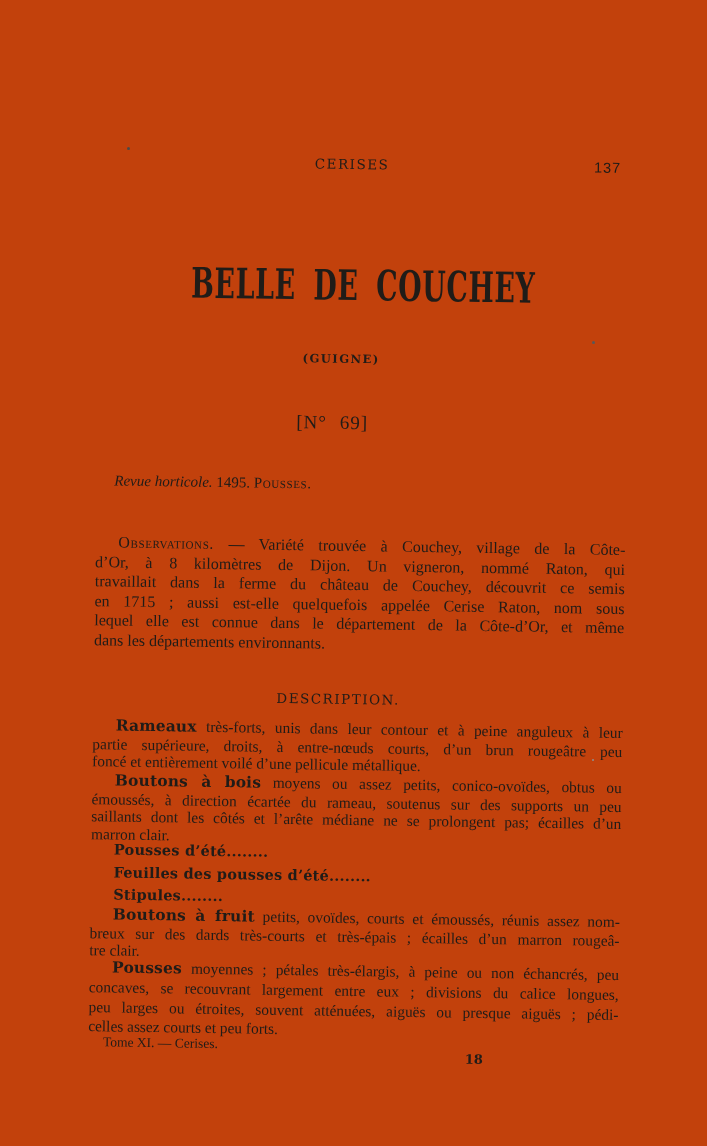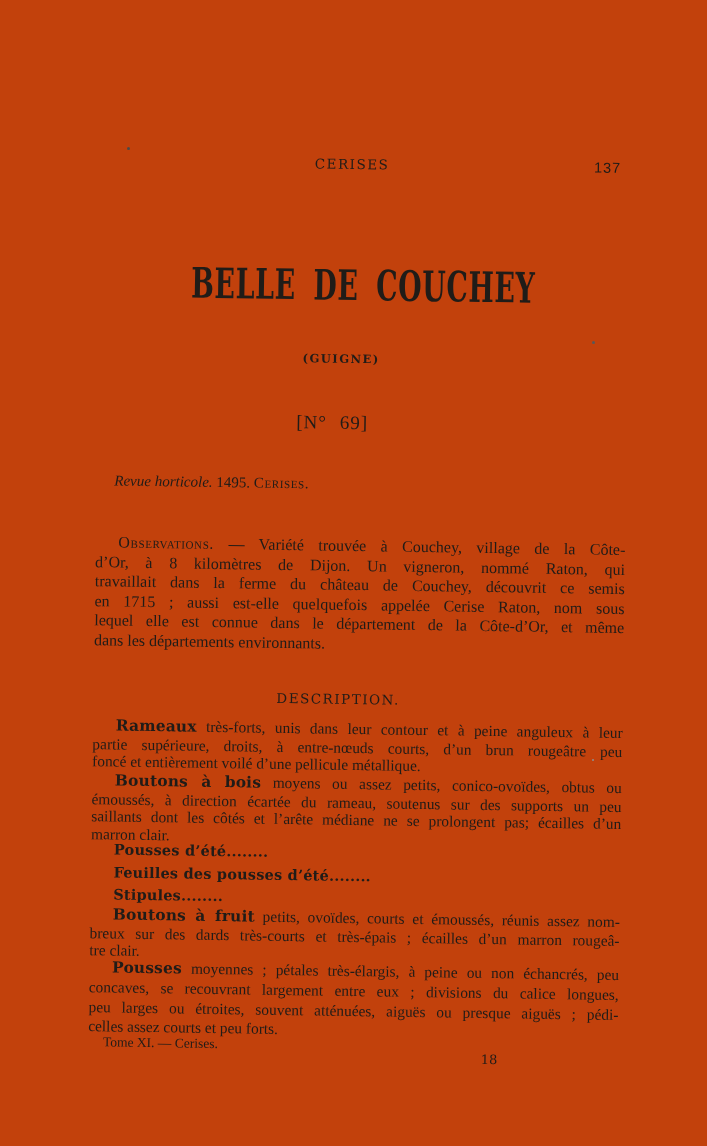--- a/index.html
+++ b/index.html
@@ -38,42 +38,42 @@
   .desc-heading{top:691px;font-family:"DejaVu Serif",serif;font-size:13.5px;letter-spacing:1.5px;margin-left:-27px;}
   .rameaux{top:720px;font-size:15.4px;line-height:17.6px;}
   .bois{top:775px;font-size:15.4px;line-height:17.6px;}
   .entry{position:absolute;left:118px;font-family:"DejaVu Serif",serif;font-weight:700;font-size:14.5px;letter-spacing:0.2px;}
   .e1{top:844px;} .e2{top:867px;} .e3{top:889px;}
   .fruit{top:909px;font-size:15.4px;line-height:17.6px;}
   .fleurs{top:961px;font-size:15.4px;line-height:19.3px;}
 
   
   .sigline{left:110px;top:1038px;font-size:13.5px;}
-  .sheetnum{left:488px;top:1050px;font-family:"DejaVu Serif",serif;font-weight:400;font-size:13px;}
+  .sheetnum{left:472px;top:1050px;font-family:"DejaVu Serif",serif;font-weight:700;font-size:13px;}
 
   
   .speck{position:absolute;border-radius:50%;}
   .sp1{left:127px;top:147px;width:3px;height:3px;background:#4a4a4a;}
   .sp2{left:592px;top:341px;width:3px;height:3px;background:#585858;}
   .sp3{left:592px;top:759px;width:2px;height:2px;background:#8f8f8f;}
 </style>
 </head>
 <body>
 
 <div class="page">
   <div class="rot">
 
     <div class="abs ctr running-title">CERISES</div>
     <div class="abs folio">137</div>
 
     <div class="abs ctr title">BELLE DE COUCHEY</div>
     <div class="abs ctr subtitle">(GUIGNE)</div>
     <div class="abs ctr numline">[N° 69]</div>
 
-    <div class="abs reference"><span class="it">Revue horticole.</span> <span>1495.</span> <span class="sc2">Cerises.</span></div>
+    <div class="abs reference"><span class="it">Revue horticole.</span> <span>1495.</span> <span class="sc2">Pousses.</span></div>
 
     <section class="para obs">
       <div class="ln jl ind"><span class="sc">Observations.</span><span> — Variété trouvée à Couchey, village de la Côte-</span></div>
       <div class="ln jl">d’Or, à 8 kilomètres de Dijon. Un vigneron, nommé Raton, qui</div>
       <div class="ln jl">travaillait dans la ferme du château de Couchey, découvrit ce semis</div>
       <div class="ln jl">en 1715 ; aussi est-elle quelquefois appelée Cerise Raton, nom sous</div>
       <div class="ln jl">lequel elle est connue dans le département de la Côte-d’Or, et même</div>
       <div class="ln">dans les départements environnants.</div>
     </section>
 

